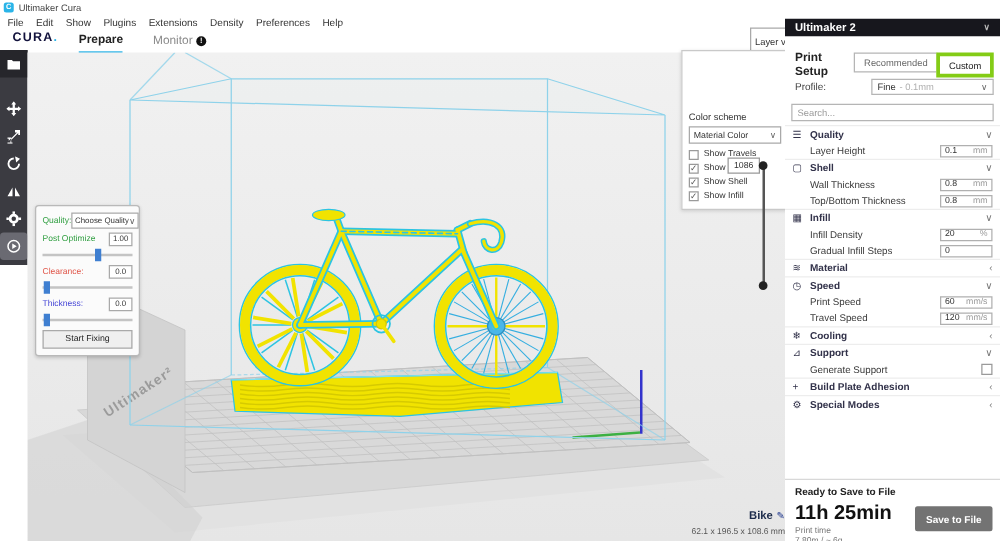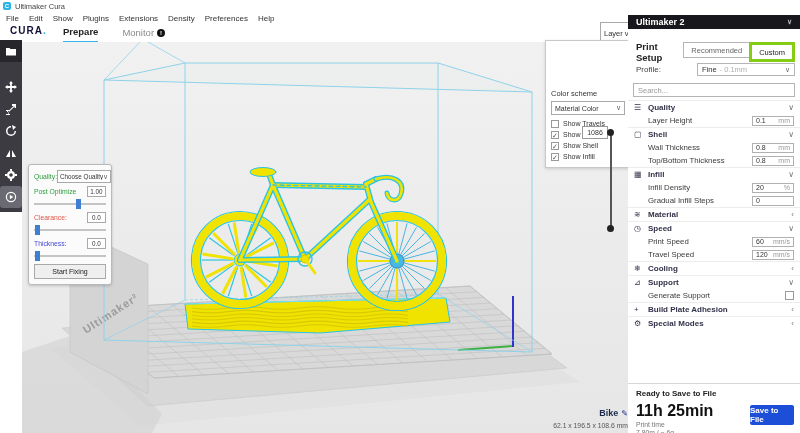--- a/index.html
+++ b/index.html
@@ -81,21 +81,21 @@
   .cat-icon{width:12px;font-size:8px;font-weight:normal;margin-right:2px;color:#32324a;}
   .cat-chev{margin-left:auto;color:#777;font-size:8px;font-weight:normal;}
   .setting{display:flex;align-items:center;height:13px;padding:0 6px 0 20px;font-size:7.8px;color:#3a3a3a;}
   .valbox{margin-left:auto;width:42px;height:10px;border:1px solid #b0b0b0;background:#fff;display:flex;align-items:center;padding:0 3px;font-size:7px;color:#333;box-sizing:border-box;}
   .valbox .u{margin-left:auto;color:#999;}
   .cbx{margin-left:auto;width:9px;height:9px;border:1px solid #9a9a9a;background:#fff;box-sizing:border-box;}
   .sb-footer{position:absolute;left:0;right:0;top:383px;bottom:0;border-top:1px solid #d8d8d8;padding:5px 8px;box-sizing:border-box;}
   .ready{font-size:8px;font-weight:bold;color:#222;}
   .ptime{font-size:16px;font-weight:bold;color:#111;margin-top:4px;}
   .ptlabel,.pmat{font-size:6.8px;color:#777;margin-top:1px;}
-  .save-btn{position:absolute;right:6px;top:21px;width:44px;height:20px;background:#1d4ed8;color:#fff;font-size:8px;font-weight:bold;display:flex;align-items:center;justify-content:center;border-radius:2px;cursor:pointer;}
+  .save-btn{position:absolute;right:6px;top:21px;width:62px;height:20px;background:#737373;color:#fff;font-size:8px;font-weight:bold;display:flex;align-items:center;justify-content:center;border-radius:2px;cursor:pointer;}
 </style>
 </head>
 <body>
 
 <div class="app">
 
   <div class="titlebar">
     <span class="app-icon">C</span>
     <span>Ultimaker Cura</span>
   </div>

